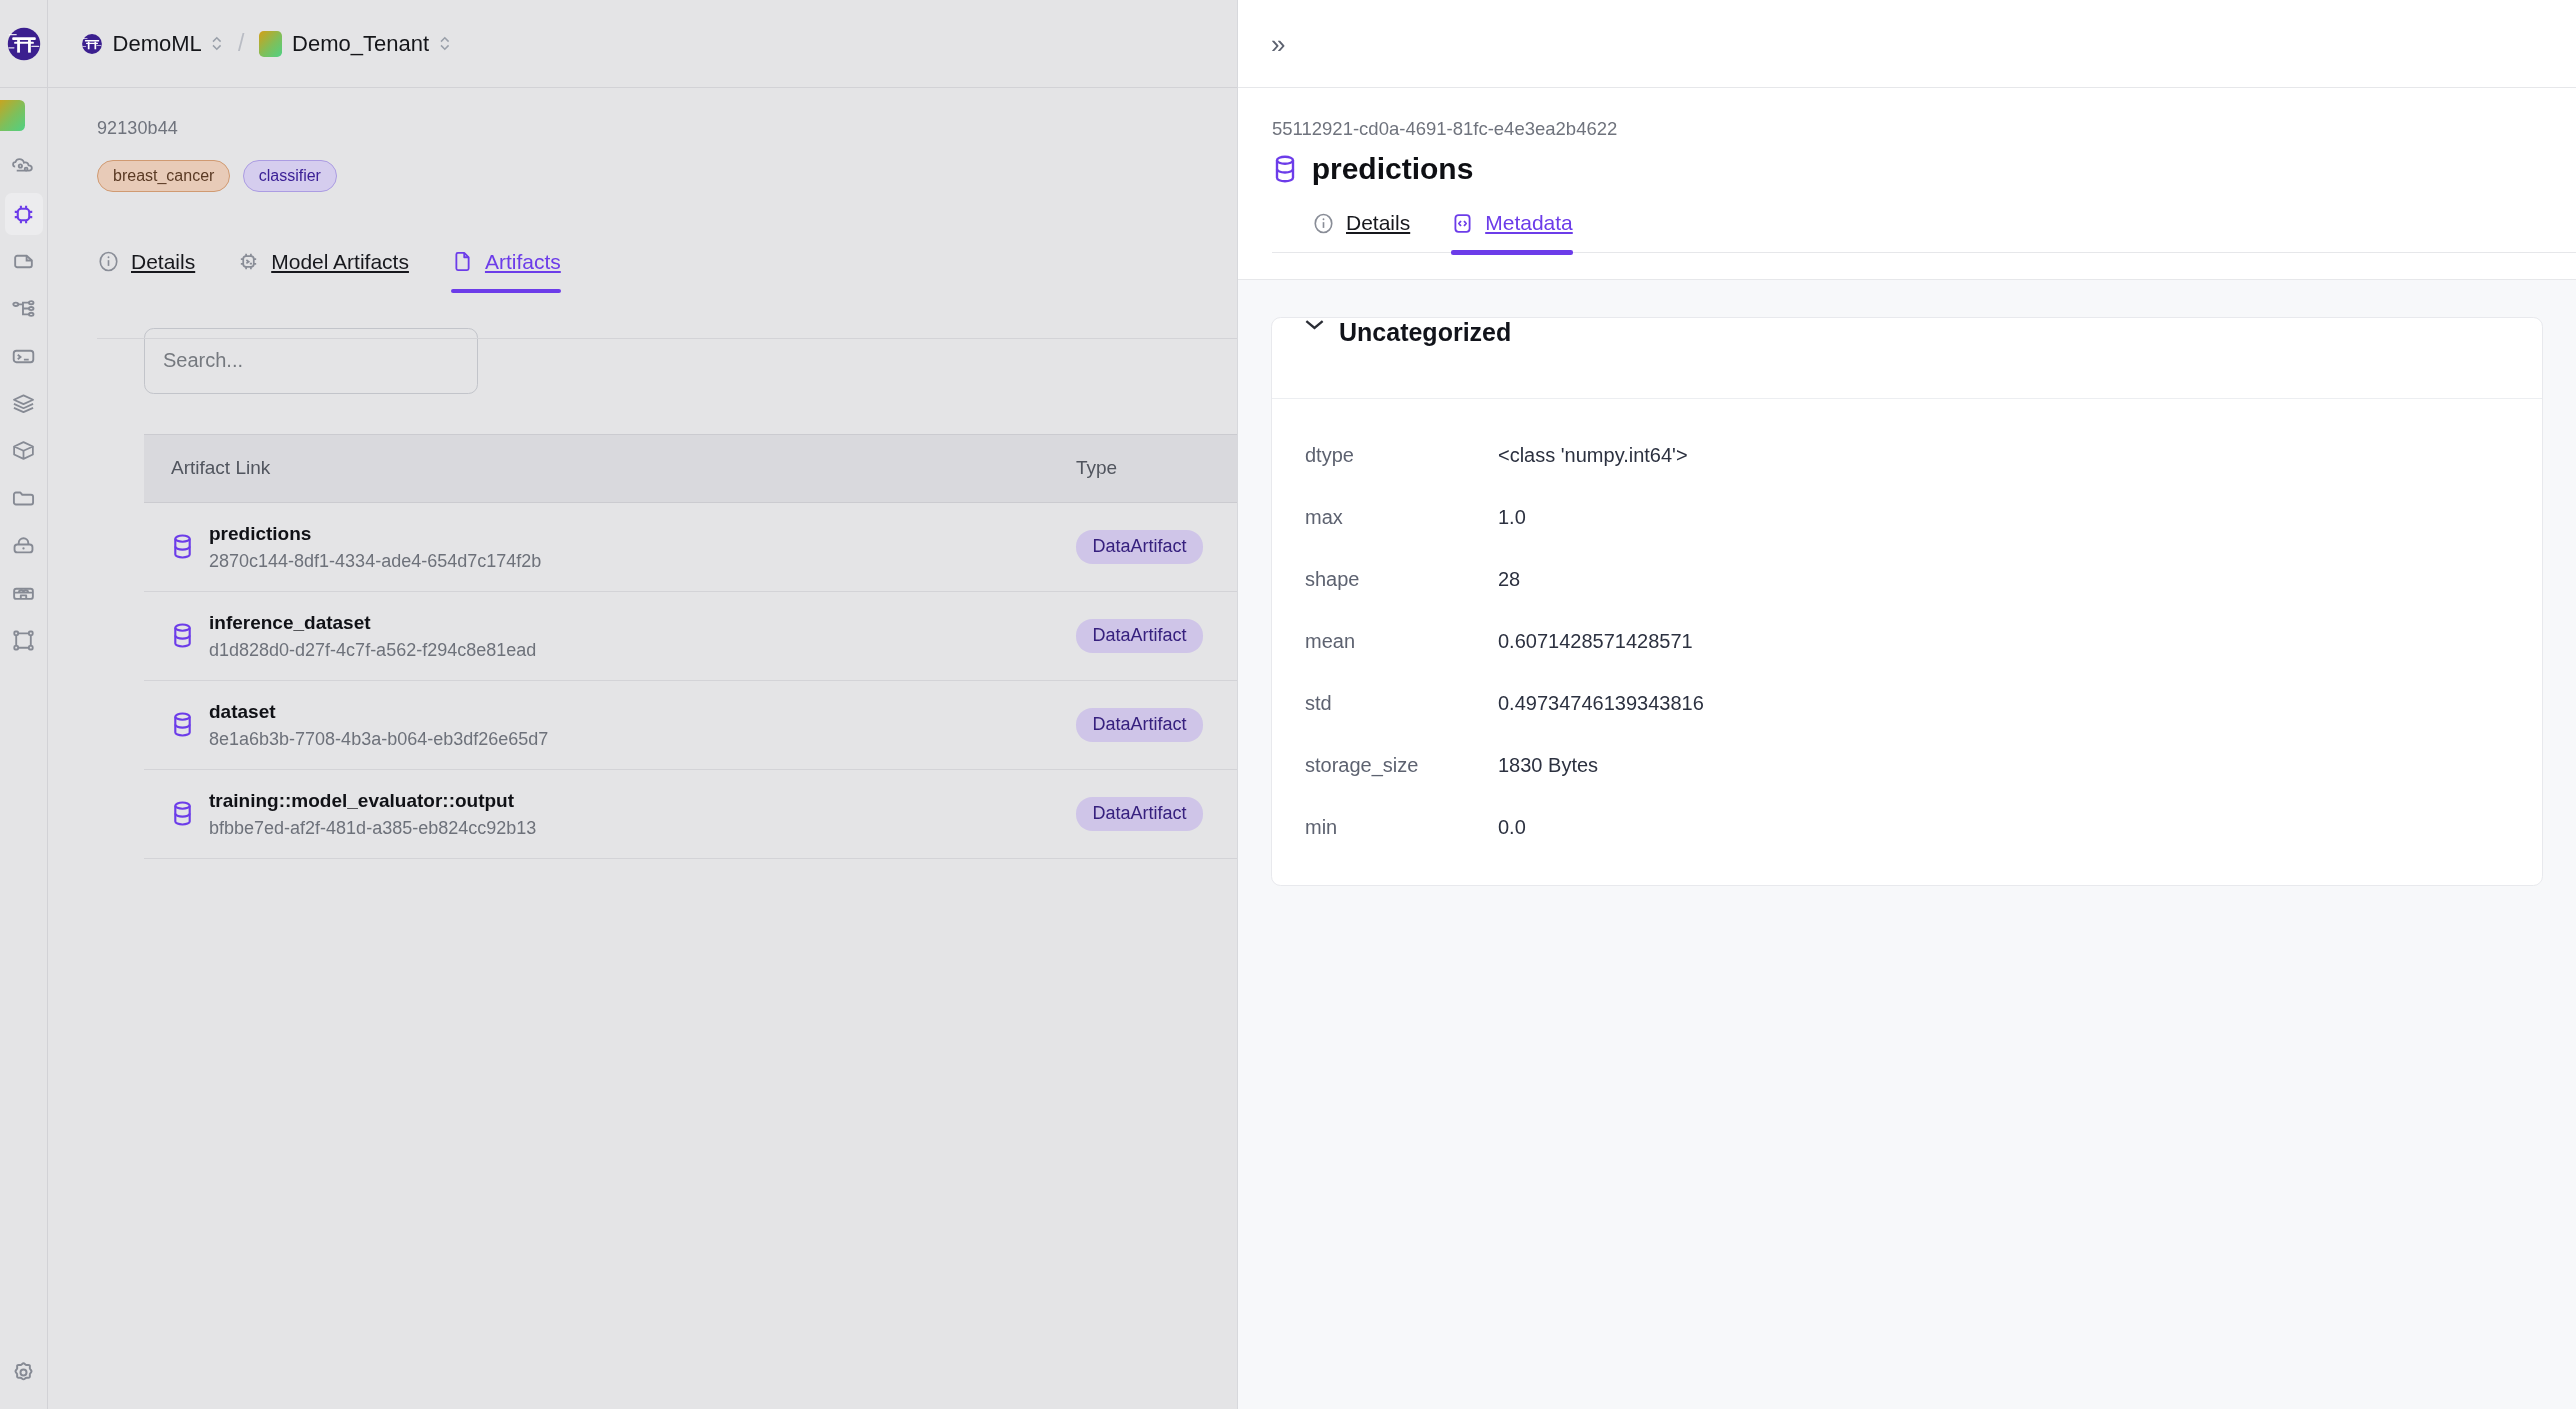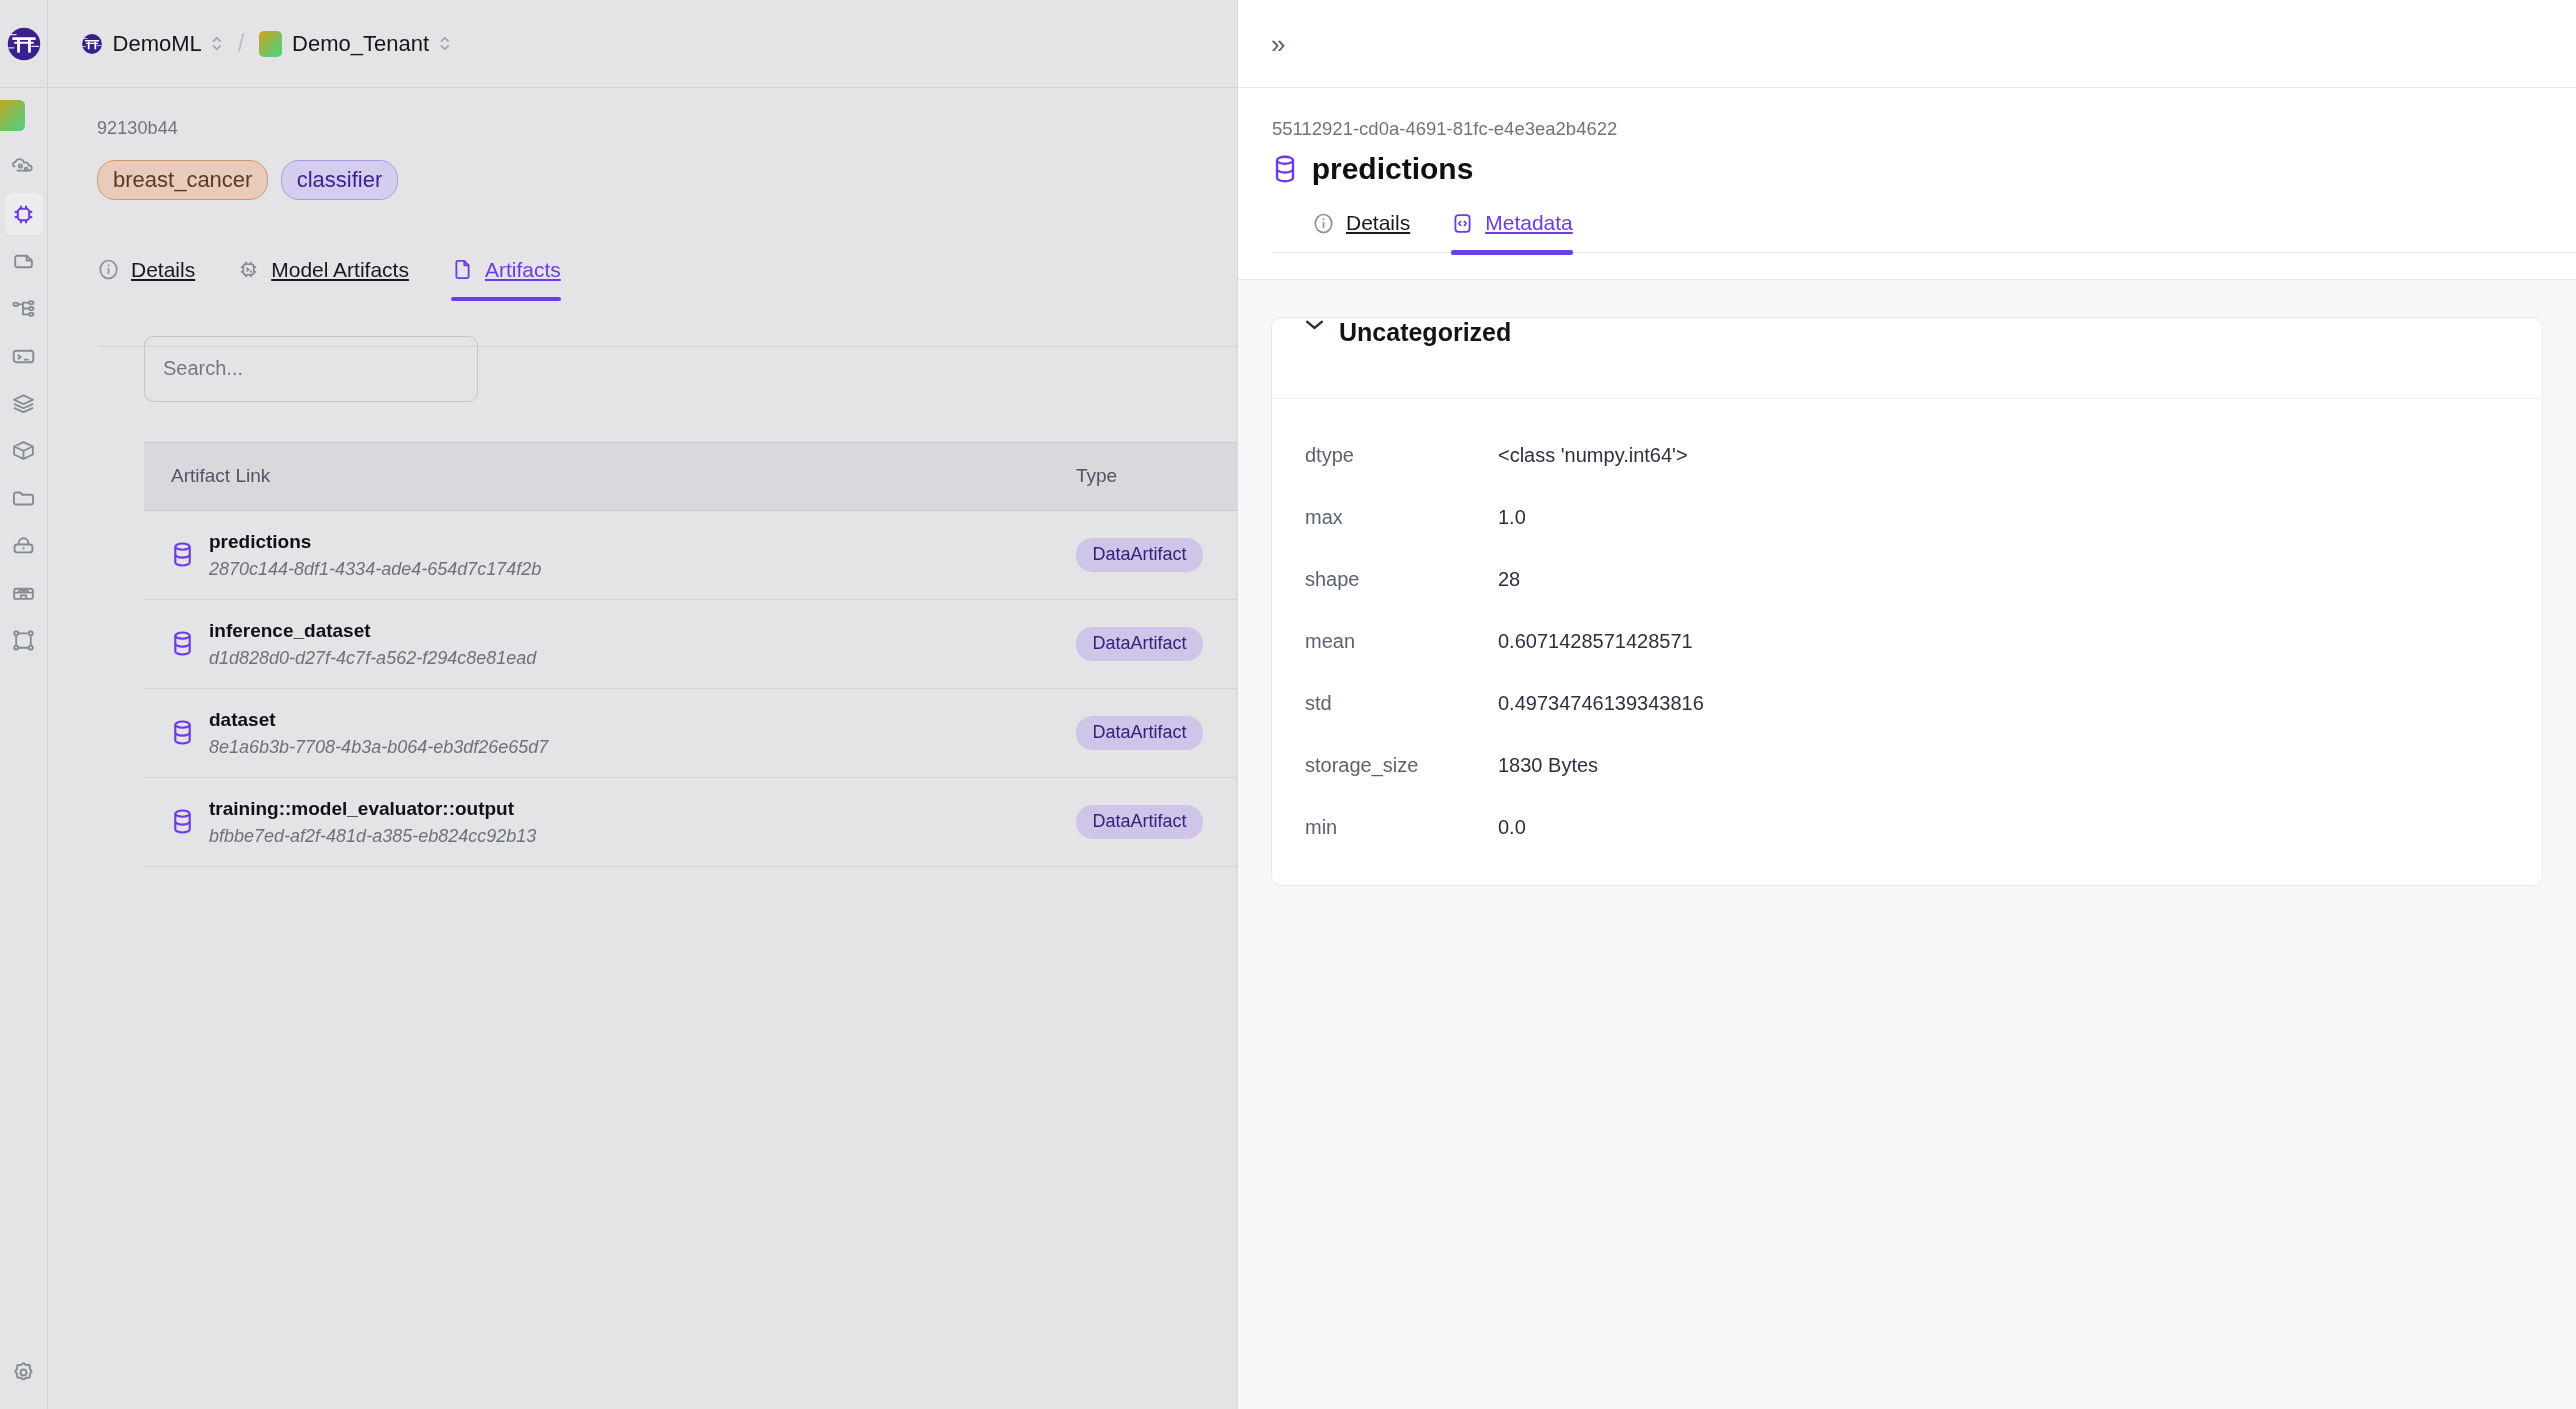--- a/index.html
+++ b/index.html
@@ -78,21 +78,21 @@
   }
   #version-label { font-size: 19px; color: #14151a; font-weight: 500; }
   #version-caret { color: #616570; font-size: 18px; line-height: 13.7px; }
   #stage-badge {
     background: #b5ddb5; color: #1d4620;
     border-radius: 7.5px; padding: 7.5px 15px;
     font-size: 18.5px; margin-left: 11px;
   }
   #tags-row { display: flex; gap: 12.3px; margin-top: 20.6px; }
   .tag {
-    border-radius: 18px; padding: 6.2px 15px; font-size: 22px; text-align: center;
+    border-radius: 18px; padding: 6.2px 15px; font-size: 16px; text-align: center;
   }
   .tag.t-peach { background: #e8cbb8; border: 1.4px solid #d09a72; color: #5a3a24; }
   .tag.t-lilac { background: #d5cdee; border: 1.4px solid #ab9ce2; color: #3b2096; }
 
   
   #tabs { display: flex; gap: 42px; margin: 58px 0 0 49px; position: relative; }
   #tabs-rule { position: absolute; left: 0; top: 88px; width: 1189px; height: 1.4px; background: #d3d3d7; }
   .tab { display: flex; align-items: center; gap: 11px; padding-bottom: 18px; position: relative; }
   .tab-ico { width: 23px; height: 23px; color: #898d97; display:flex; }
   .tab-lbl { font-size: 21px; color: #17181d; text-decoration: underline; }
@@ -124,21 +124,21 @@
   .th { font-size: 19px; color: #51555e; }
   .th-link { padding-left: 27px; flex: 1; }
   .th-type { width: 219px; }
   .trow {
     height: 89px; display: flex; align-items: center;
     border-bottom: 1.4px solid #d3d3d7; background: #e4e4e6;
   }
   .cell-link { padding-left: 27px; flex: 1; display: flex; align-items: center; gap: 15px; }
   .db-ico { width: 23px; height: 27px; color: #6c3ce9; flex: none; }
   .art-name { font-size: 19px; color: #101116; font-weight: 600; line-height: 1.45; }
-  .art-uuid { font-size: 18px; color: #6d717a; line-height: 1.45; font-style: italic; }
+  .art-uuid { font-size: 18px; color: #6d717a; line-height: 1.45; }
   .cell-type { width: 219px; }
   .type-badge {
     display: inline-block; background: #cfc5e8; color: #36207e;
     border-radius: 16.4px; padding: 6.9px 16.4px; font-size: 18px;
     white-space: nowrap;
   }
 
   
   #drawer {
     position: absolute; right: 0; top: 0;

